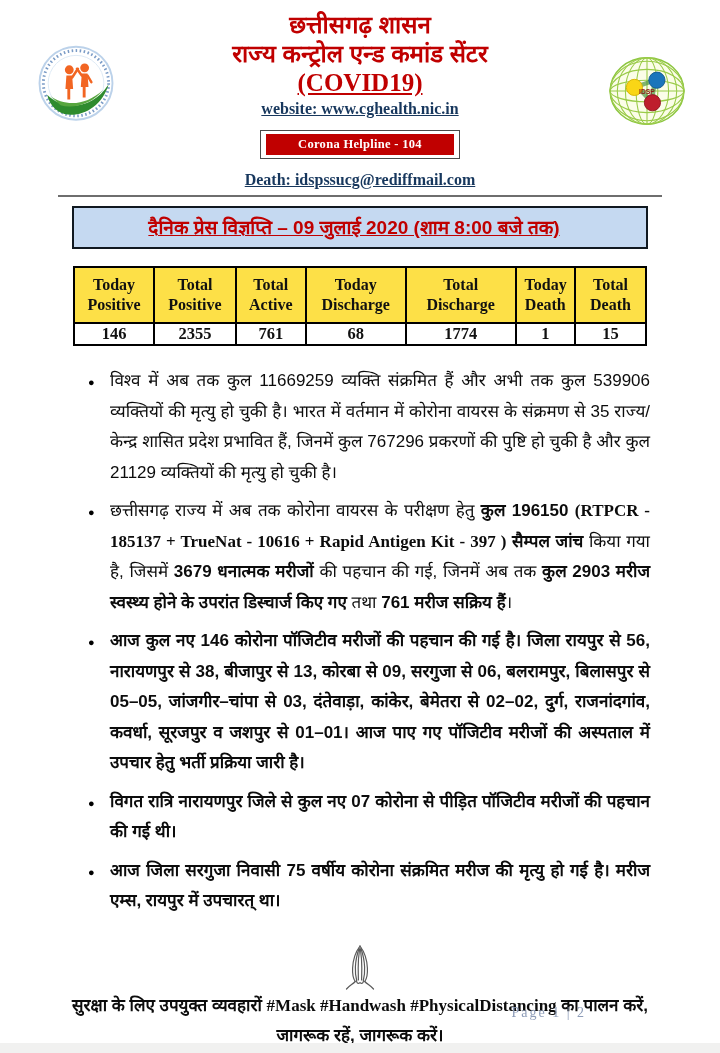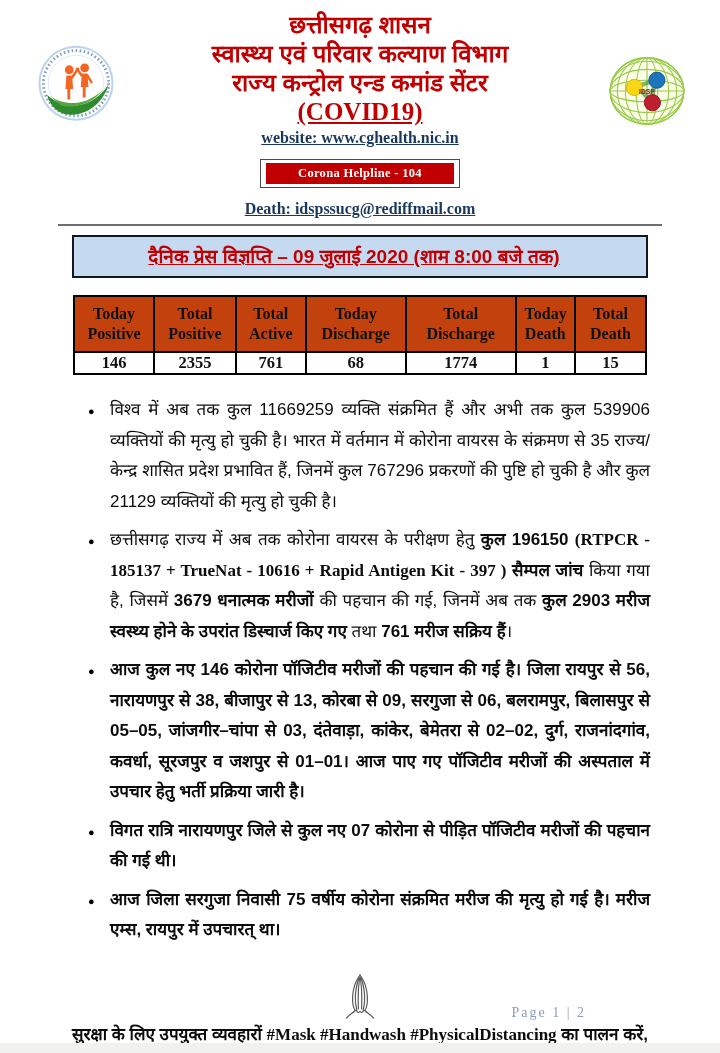--- a/index.html
+++ b/index.html
@@ -42,21 +42,21 @@
 
   
   table.stats{
     margin:17px auto 0 auto;width:574px;border-collapse:collapse;
     font-family:"Liberation Serif", serif;table-layout:fixed;
   }
   table.stats th, table.stats td{
     border:2px solid #000;text-align:center;vertical-align:middle;
   }
   table.stats th{
-    background:#c2410c;font-size:16px;font-weight:bold;padding:7px 8px;line-height:20px;
+    background:#fde047;font-size:16px;font-weight:bold;padding:7px 8px;line-height:20px;
   }
   table.stats td{font-size:16.5px;font-weight:bold;padding:0 2px;background:#fff;}
   .c1{width:14.0%}.c2{width:14.3%}.c3{width:12.2%}.c4{width:17.5%}
   .c5{width:19.2%}.c6{width:10.4%}.c7{width:12.4%}
 
   
   ul.bullets{margin:20px 70px 0 88px;padding:0;list-style:none;}
   ul.bullets li{
     position:relative;padding-left:22px;font-size:17px;line-height:30.5px;
     text-align:justify;margin-bottom:8px;color:#0c0c0c;
@@ -126,21 +126,20 @@
       <path d="M39 45 L59 38 L55 62 Z" fill="none" stroke="#3f8f33" stroke-width="5" stroke-linejoin="round" opacity="0.65"></path>
       <circle cx="36" cy="46" r="9" fill="#F9D616" stroke="#D4B000" stroke-width="1"></circle>
       <circle cx="61" cy="38" r="9" fill="#1B75BB" stroke="#12578c" stroke-width="1"></circle>
       <circle cx="56" cy="63" r="9" fill="#BE1E2D" stroke="#8f1520" stroke-width="1"></circle>
       <text x="50" y="53" font-size="7.5" font-weight="bold" fill="#8B1A1A" text-anchor="middle">IDSP</text>
     </svg>
   </span>
 
   <div class="head-center">
     <div class="head-line">छत्तीसगढ़ शासन</div>
-    <div class="head-line">स्वास्थ्य एवं परिवार कल्याण विभाग</div>
     <div class="head-line">राज्य कन्ट्रोल एन्ड कमांड सेंटर</div>
     <div class="head-covid">(COVID19)</div>
   </div>
 
   <div class="contact-row">
     <a class="contact">website: www.cghealth.nic.in</a>
     <span class="helpline-outer"><span class="helpline-inner">Corona Helpline - 104</span></span>
     <a class="contact">Death: idspssucg@rediffmail.com</a>
   </div>
 

